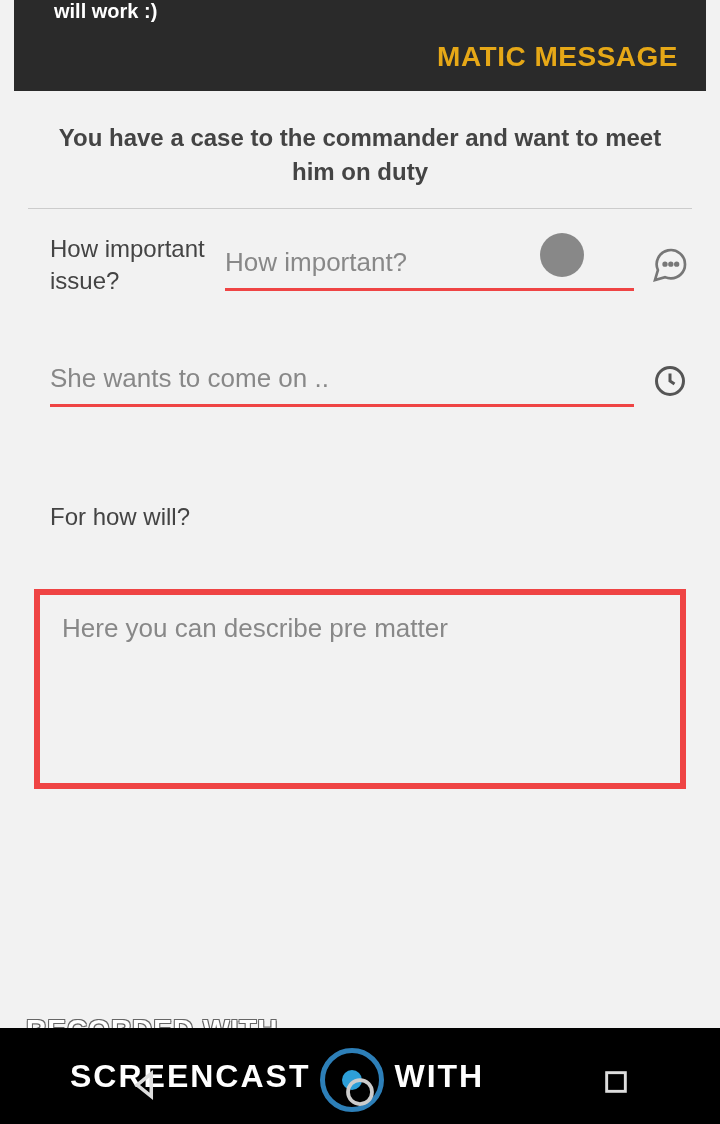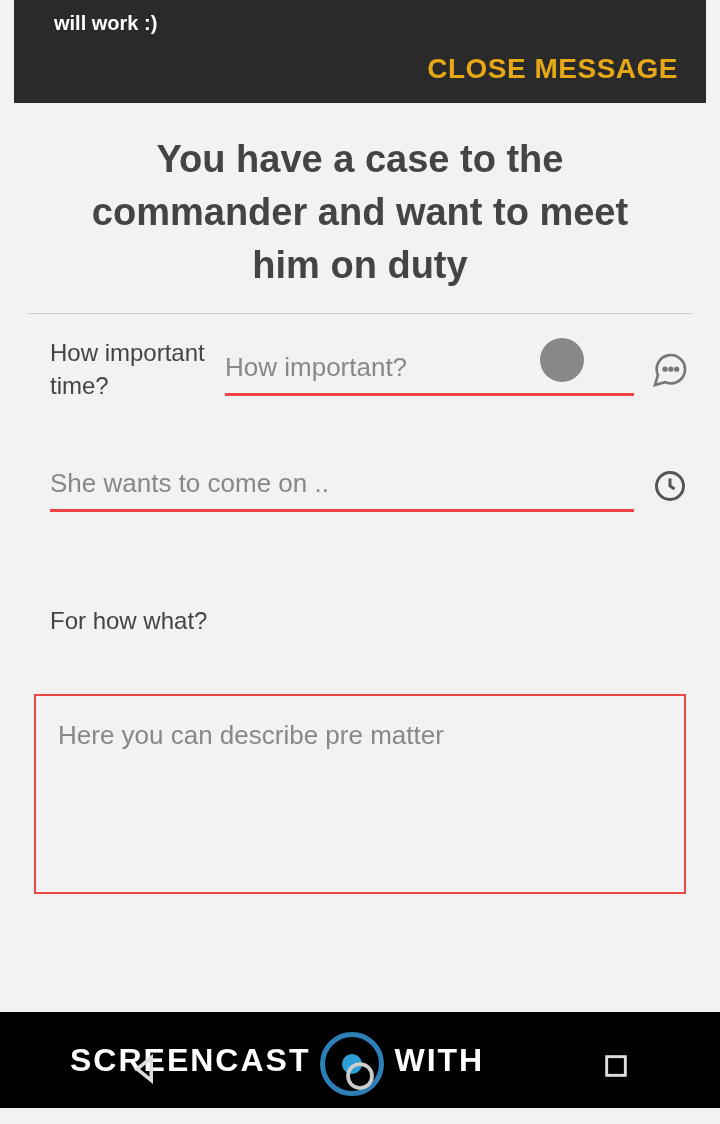--- a/index.html
+++ b/index.html
@@ -7,42 +7,42 @@
       width: 720px;
       height: 1124px;
       font-family: Arial, Helvetica, sans-serif;
       background: #f2f2f2;
       overflow: hidden;
       position: relative;
     }
     .header-dark {
       background: #2a2a2a;
       color: #fff;
-      padding: 12px 28px 18px 40px;
+      padding: 0 28px 18px 40px;
       margin: 0 14px;
     }
     .header-msg {
       font-size: 20px;
       font-weight: bold;
       color: #fff;
     }
     .close-msg {
       color: #e6a817;
       font-size: 28px;
       font-weight: bold;
       text-align: right;
       margin-top: 18px;
       letter-spacing: 0.5px;
     }
     .content {
       padding: 20px 28px 0 28px;
     }
     .title {
       color: #444;
-      font-size: 38px;
+      font-size: 24px;
       text-align: center;
       line-height: 1.4;
       padding: 10px 30px 20px 30px;
     }
     .subtitle {
       color: #333;
       font-size: 22px;
       text-align: left;
       padding: 14px 0 22px 0;
     }
@@ -100,23 +100,23 @@
       width: 44px;
       height: 44px;
       margin-left: 14px;
       color: #666;
       display: flex;
       align-items: center;
       justify-content: center;
     }
     .textarea-box {
       margin: 26px 6px 0 6px;
-      border: 2px solid #ef4444;
+      border: 6px solid #ef4444;
       height: 200px;
-      padding: 24px 22px;
+      padding: 18px 22px;
     }
     .textarea-box textarea {
       width: 100%;
       height: 100%;
       border: none;
       resize: none;
       outline: none;
       font-size: 26px;
       font-family: inherit;
       color: #888;
@@ -128,21 +128,21 @@
       bottom: 78px;
       left: 26px;
       font-size: 28px;
       font-weight: bold;
       color: #fff;
       text-shadow: -1px -1px 0 #666, 1px -1px 0 #666, -1px 1px 0 #666, 1px 1px 0 #666;
       letter-spacing: 1px;
     }
     .nav-bar {
       position: absolute;
-      bottom: 16px;
+      bottom: 0;
       left: 0;
       right: 0;
       height: 96px;
       background: #000;
       display: flex;
       align-items: center;
       justify-content: space-between;
       padding: 0 70px 0 70px;
     }
     .brand-text {
@@ -186,31 +186,31 @@
       position: absolute;
       right: 90px;
       bottom: 24px;
     }
   </style>
 </head>
 <body>
 
 <div class="header-dark">
   <div class="header-msg">will work :)</div>
-  <div class="close-msg">CLOSE MESSAGE</div>
+  <div class="close-msg">MATIC MESSAGE</div>
 </div>
 
 <div class="content">
   <h1 class="title">You have a case to the commander and want to meet him on duty</h1>
   <hr class="divider">
 
   <div class="form-rows">
 
     <div class="form-row">
-      <div class="row-label">How important time?</div>
+      <div class="row-label">How important issue?</div>
       <div class="row-input-wrap">
         <input class="row-input" type="text" placeholder="How important?" style="">
         <div class="slider-knob"></div>
         <span class="row-icon">
           <svg viewBox="0 0 24 24" width="40" height="40" fill="none" stroke="#777" stroke-width="1.6">
             <path d="M21 11.5a8.38 8.38 0 0 1-8.5 8.5 8.5 8.5 0 0 1-3.5-.74L3 21l1.74-6A8.5 8.5 0 1 1 21 11.5z"></path>
             <circle cx="9" cy="11.5" r="0.8" fill="#777"></circle>
             <circle cx="12.5" cy="11.5" r="0.8" fill="#777"></circle>
             <circle cx="16" cy="11.5" r="0.8" fill="#777"></circle>
           </svg>
@@ -224,21 +224,21 @@
         <span class="row-icon">
           <svg viewBox="0 0 24 24" width="36" height="36" fill="none" stroke="#555" stroke-width="2">
             <circle cx="12" cy="12" r="9"></circle>
             <path d="M12 7v5l3 2"></path>
           </svg>
         </span>
       </div>
     </div>
 
     <div class="form-row gap-extra">
-      <div class="row-label">For how what?</div>
+      <div class="row-label">For how will?</div>
     </div>
 
   </div>
 
   <div class="textarea-box">
     <textarea placeholder="Here you can describe pre matter" style=""></textarea>
   </div>
 </div>
 
 <div class="watermark">RECORDED WITH</div>

